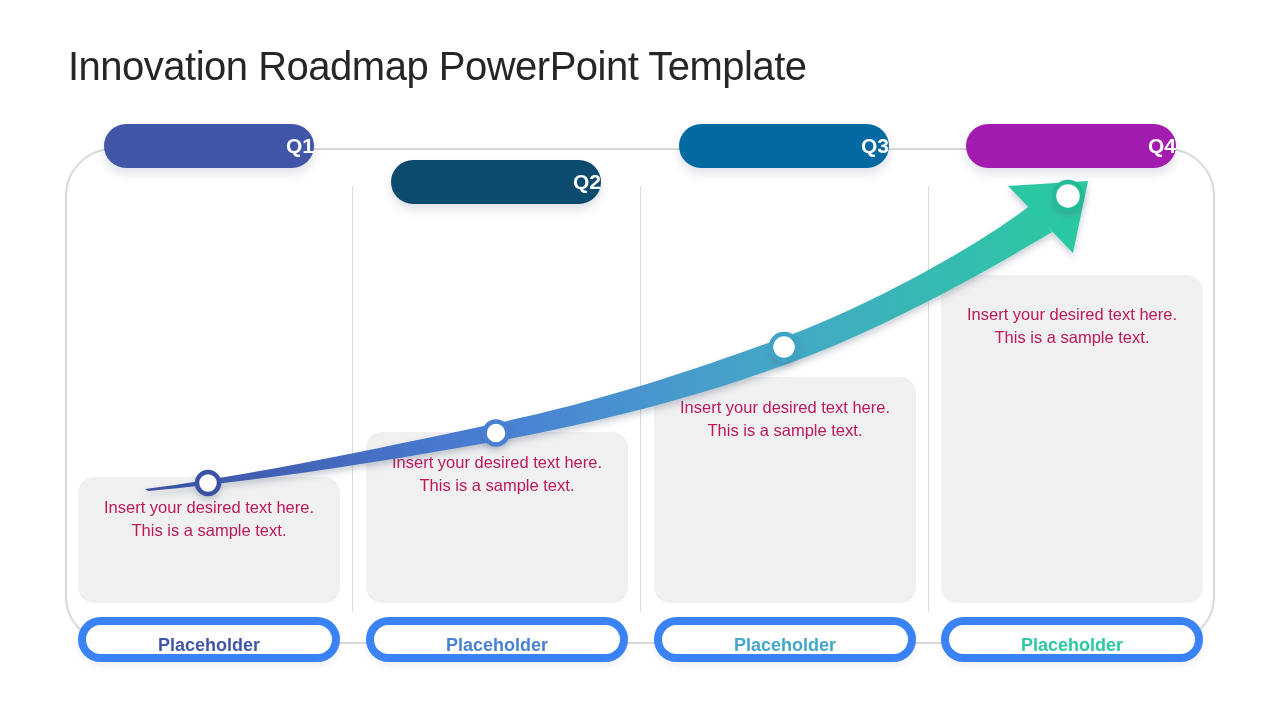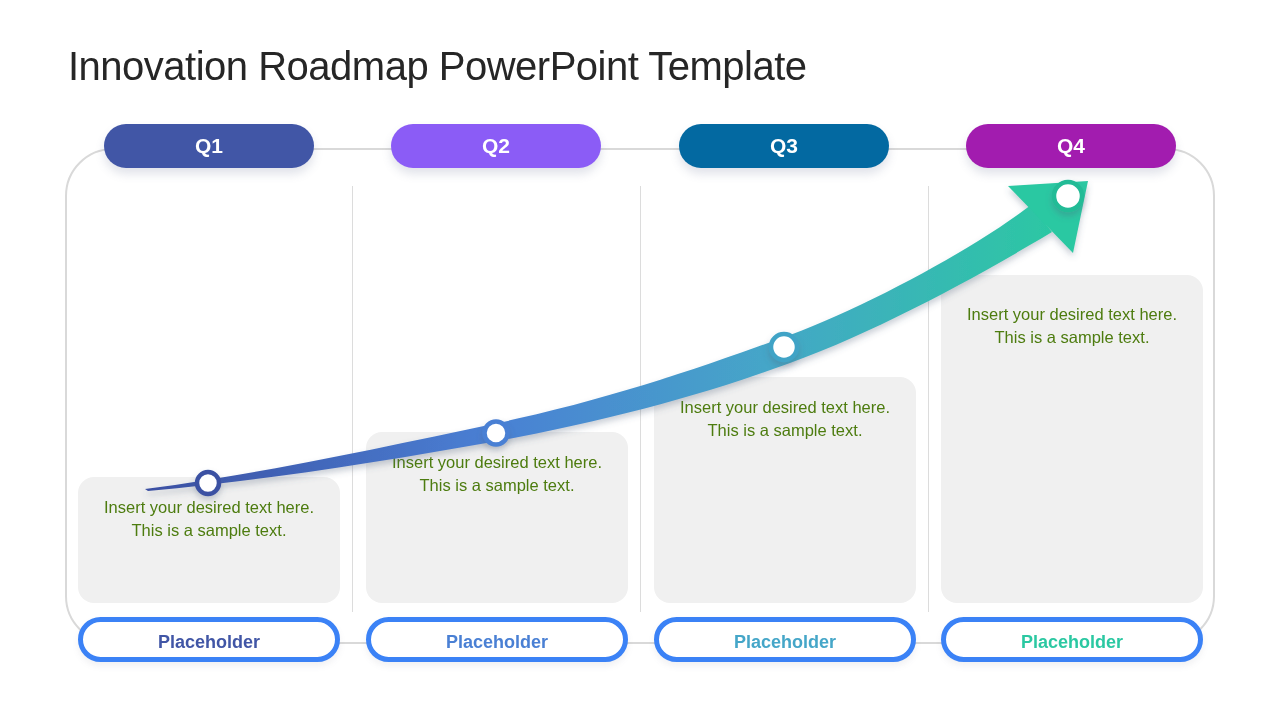--- a/index.html
+++ b/index.html
@@ -43,53 +43,53 @@
   .divider.d3 { left: 928px; }
 
   .q-pill {
     position: absolute;
     top: 124px;
     width: 210px; height: 44px;
     border-radius: 22px;
     color: #ffffff;
     font-size: 21px;
     font-weight: bold;
-    text-align: center;
+    text-align: right;
     line-height: 44px;
     box-shadow: 0 6px 10px rgba(90, 100, 140, 0.18);
     z-index: 3;
   }
   .q-pill.q1 { left: 104px; }
   .q-pill.q2 { left: 391px; }
   .q-pill.q3 { left: 679px; }
   .q-pill.q4 { left: 966px; }
 
   .card {
     position: absolute;
     width: 262px;
     background: #f0f0f0;
     border-radius: 16px;
     z-index: 2;
     padding: 19px 24px 0 24px;
     font-size: 16.5px;
     line-height: 23px;
-    color: #4d7c0f;
+    color: #be185d;
     text-align: center;
   }
   .card.c1 { left: 78px;  top: 477px; height: 126px; }
   .card.c2 { left: 366px; top: 432px; height: 171px; }
   .card.c3 { left: 654px; top: 377px; height: 226px; }
   .card.c4 { left: 941px; top: 275px; height: 328px; padding-top: 28px; }
 
   .ph-pill {
     position: absolute;
     top: 617px;
     width: 262px; height: 45px;
     background: #ffffff;
-    border: 5px solid #3b82f6;
+    border: 8px solid #3b82f6;
     border-radius: 23px;
     text-align: center;
     line-height: 41px;
     font-size: 18px;
     font-weight: bold;
     box-shadow: 0 4px 6px rgba(120, 120, 140, 0.10);
     z-index: 3;
   }
   .ph-pill.p1 { left: 78px; }
   .ph-pill.p2 { left: 366px; }
@@ -110,21 +110,21 @@
 <div class="slide">
 
   <h1 class="title">Innovation Roadmap PowerPoint Template</h1>
 
   <div class="container-outline"></div>
   <div class="divider d1"></div>
   <div class="divider d2"></div>
   <div class="divider d3"></div>
 
   <div class="q-pill q1" style="background-color: rgb(65, 86, 166);">Q1</div>
-  <div class="q-pill q2" style="background-color: #8b5cf6;">Q2</div>
+  <div class="q-pill q2" style="background-color: #0c4a6e; margin-top: 36px;">Q2</div>
   <div class="q-pill q3" style="background-color: #0369a1;">Q3</div>
   <div class="q-pill q4" style="background-color: #a21caf;">Q4</div>
 
   <div class="card c1">Insert your desired text here. This is a sample text.</div>
   <div class="card c2">Insert your desired text here. This is a sample text.</div>
   <div class="card c3">Insert your desired text here. This is a sample text.</div>
   <div class="card c4">Insert your desired text here. This is a sample text.</div>
 
   <div class="ph-pill p1" style="color: rgb(65, 86, 166);">Placeholder</div>
   <div class="ph-pill p2" style="color: rgb(74, 128, 212);">Placeholder</div>

